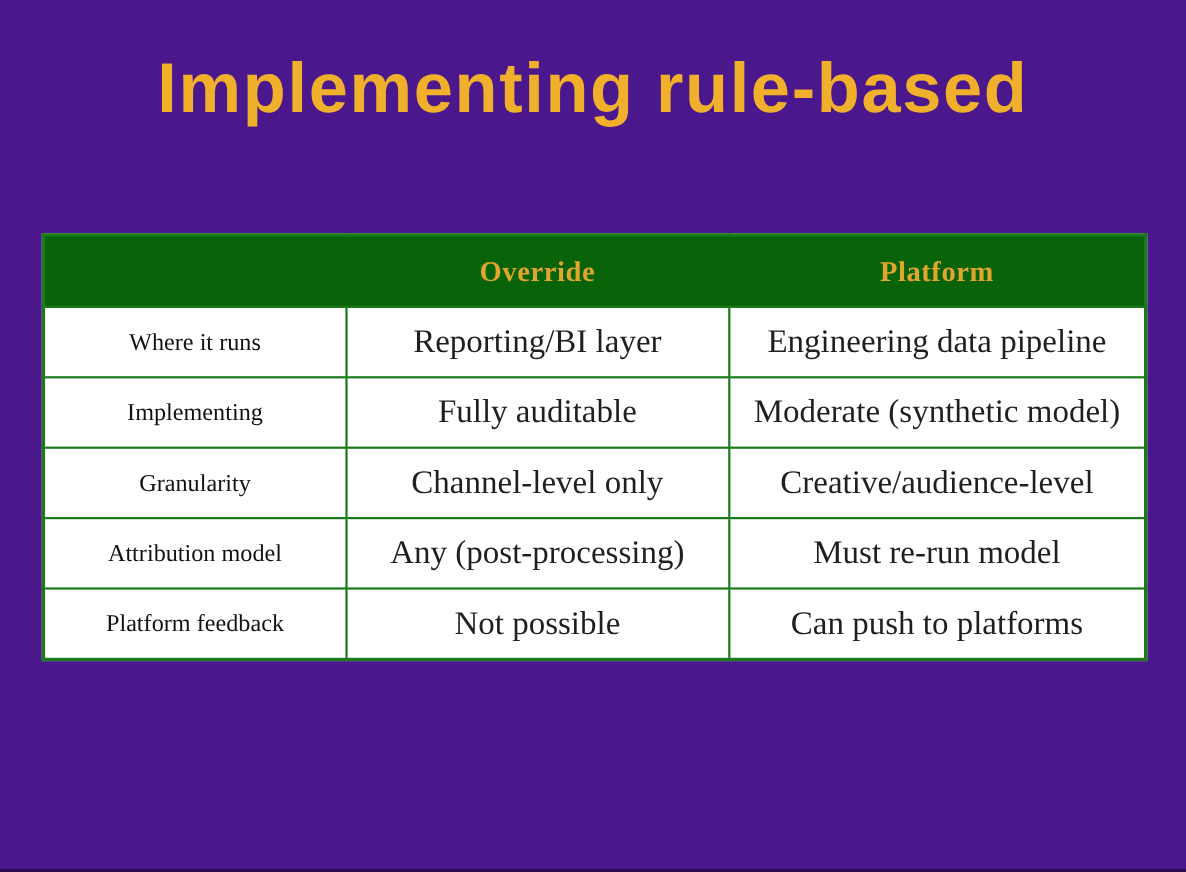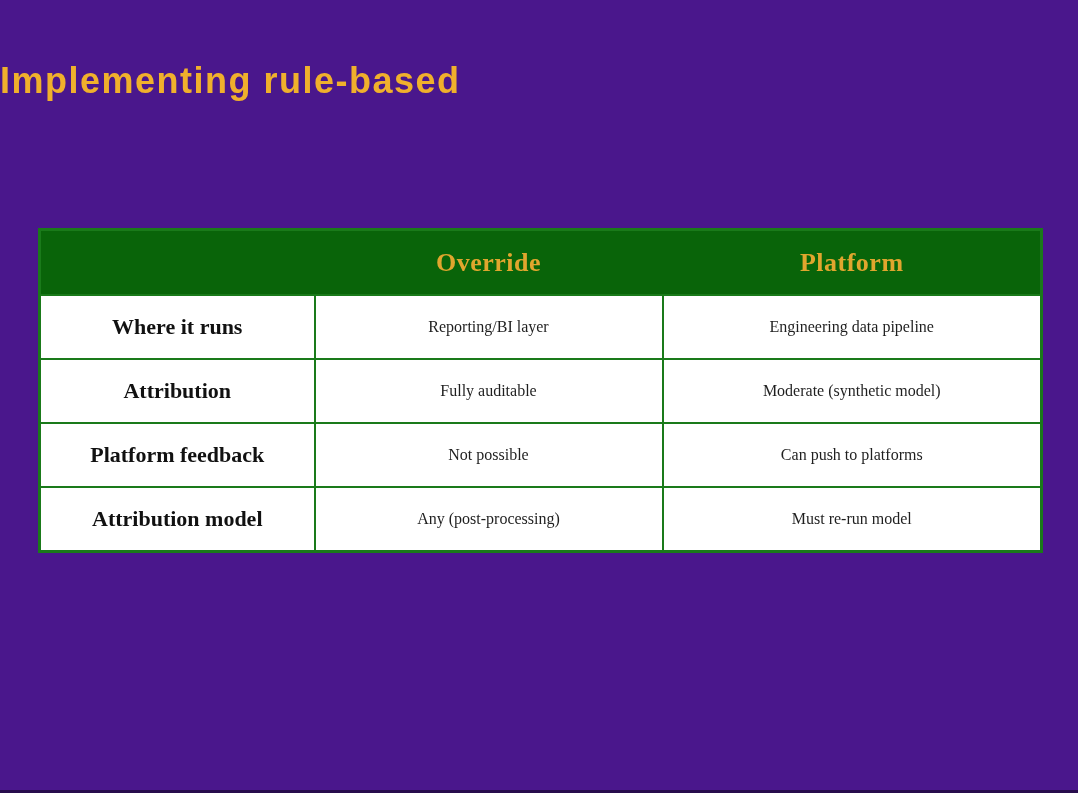--- a/index.html
+++ b/index.html
@@ -15,31 +15,31 @@
   body{
     width:1078px;height:793px;
     background:var(--bg-purple);
     position:relative;
     overflow:hidden;
     font-family:"Liberation Serif","DejaVu Serif",serif;
   }
   .slide-title{
     position:absolute;
     top:52px;left:0;right:0;
-    text-align:left;
+    text-align:center;
     color:var(--title-gold);
     font-family:"Liberation Sans","DejaVu Sans",sans-serif;
     font-weight:bold;
-    font-size:36px;
+    font-size:64px;
     line-height:57px;
     letter-spacing:1.5px;
   }
   .comparison-table{
     position:absolute;
-    left:38px;top:228px;
+    left:38px;top:212px;
     width:1002px;
     border-collapse:collapse;
     table-layout:fixed;
     background:#ffffff;
     border:3px solid var(--border-green);
     padding-left:20px;
   }
   .comparison-table col.c1{width:275px;}
   .comparison-table col.c2{width:348px;}
   .comparison-table col.c3{width:379px;}
@@ -56,25 +56,25 @@
     border-color:var(--header-green);
     border-bottom-color:var(--border-green);
     color:var(--header-text-gold);
     font-size:26px;
     font-weight:bold;
     letter-spacing:0.5px;
   }
   .comparison-table tbody tr{height:64px;}
   .comparison-table tbody th{
     font-size:22px;
-    font-weight:bold;
+    font-weight:normal;
     color:var(--label-text);
   }
   .comparison-table tbody td{
-    font-size:16px;
+    font-size:30px;
     font-weight:normal;
     color:var(--cell-text);
   }
   .bottom-edge{
     position:absolute;
     left:0;bottom:0;
     width:100%;height:3px;
     background:rgba(0,0,0,0.45);
   }
 </style>
@@ -98,30 +98,35 @@
       <th>Platform</th>
     </tr>
   </thead>
   <tbody>
     <tr>
       <th>Where it runs</th>
       <td>Reporting/BI layer</td>
       <td>Engineering data pipeline</td>
     </tr>
     <tr>
-      <th>Attribution</th>
+      <th>Implementing</th>
       <td>Fully auditable</td>
       <td>Moderate (synthetic model)</td>
+    </tr>
+    <tr>
+      <th>Granularity</th>
+      <td>Channel-level only</td>
+      <td>Creative/audience-level</td>
+    </tr>
+    <tr>
+      <th>Attribution model</th>
+      <td>Any (post-processing)</td>
+      <td>Must re-run model</td>
     </tr>
     <tr>
       <th>Platform feedback</th>
       <td>Not possible</td>
       <td>Can push to platforms</td>
-    </tr>
-    <tr>
-      <th>Attribution model</th>
-      <td>Any (post-processing)</td>
-      <td>Must re-run model</td>
     </tr>
   </tbody>
 </table>
 
 <div class="bottom-edge"></div>
 
 </body></html>

